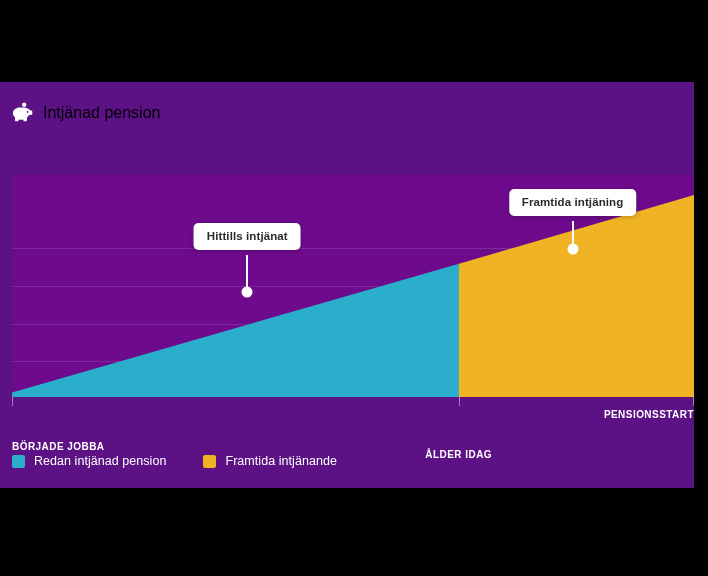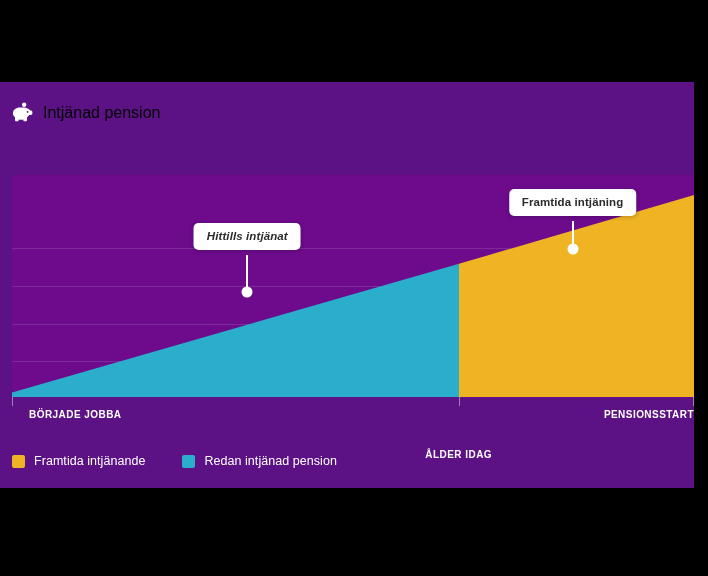--- a/index.html
+++ b/index.html
@@ -139,21 +139,21 @@
   }
   .axis-label {
     position: absolute;
     top: 12px;
     color: #ffffff;
     font-size: 10px;
     font-weight: 700;
     letter-spacing: 0.45px;
     white-space: nowrap;
   }
-  .axis-label.start { left: 17px; }
+  .axis-label.start { left: 0; margin-top: 32px; }
   .axis-label.mid   { transform: translateX(-50%); margin-top: 40px; }
   .axis-label.end   { right: 0; padding-left: 24px; }
 
   
   #legend {
     position: absolute;
     left: 12px;
     top: 372px;
     display: flex;
     align-items: center;
@@ -205,21 +205,21 @@
       <div class="gridline" style="top:84%"></div>
 
       <svg id="chart-svg" viewBox="0 0 682 222" preserveAspectRatio="none" aria-hidden="true">
 
         <polygon points="0,217.5 447,88.8 447,222 0,222" fill="#2BAECB"></polygon>
 
         <polygon points="447,88.8 682,20.0 682,222 447,222" fill="#F0B323"></polygon>
       </svg>
 
       <div class="tooltip-group" style="left:34.5%; top:0;">
-        <div class="tooltip-box" style="top:48px;font-style:italic;">Hittills intjänat</div>
+        <div class="tooltip-box" style="top:48px;">Hittills intjänat</div>
         <div class="tooltip-stem" style="top:80px; height:37px;"></div>
         <div class="tooltip-dot" style="top:117px;"></div>
       </div>
 
       <div class="tooltip-group" style="left:82.2%; top:0;">
         <div class="tooltip-box" style="top:14px;">Framtida intjäning</div>
         <div class="tooltip-stem" style="top:46px; height:28px;"></div>
         <div class="tooltip-dot" style="top:74px;"></div>
       </div>
     </div>
@@ -229,23 +229,23 @@
       <div class="axis-tick" style="left:65.5%;"></div>
       <div class="axis-tick" style="right:0px;"></div>
 
       <div class="axis-label start">BÖRJADE JOBBA</div>
       <div class="axis-label mid" style="left:65.5%;">ÅLDER IDAG</div>
       <div class="axis-label end">PENSIONSSTART</div>
     </div>
 
     <div id="legend">
       <div class="legend-item">
+        <span class="legend-swatch" style="background:#2BAECB;"></span>
+        <span class="legend-label">Redan intjänad pension</span>
+      </div>
+      <div class="legend-item">
         <span class="legend-swatch" style="background:#F0B323;"></span>
         <span class="legend-label">Framtida intjänande</span>
       </div>
-      <div class="legend-item">
-        <span class="legend-swatch" style="background:#2BAECB;"></span>
-        <span class="legend-label">Redan intjänad pension</span>
-      </div>
     </div>
 
   </div>
 </div>
 
 </body></html>

